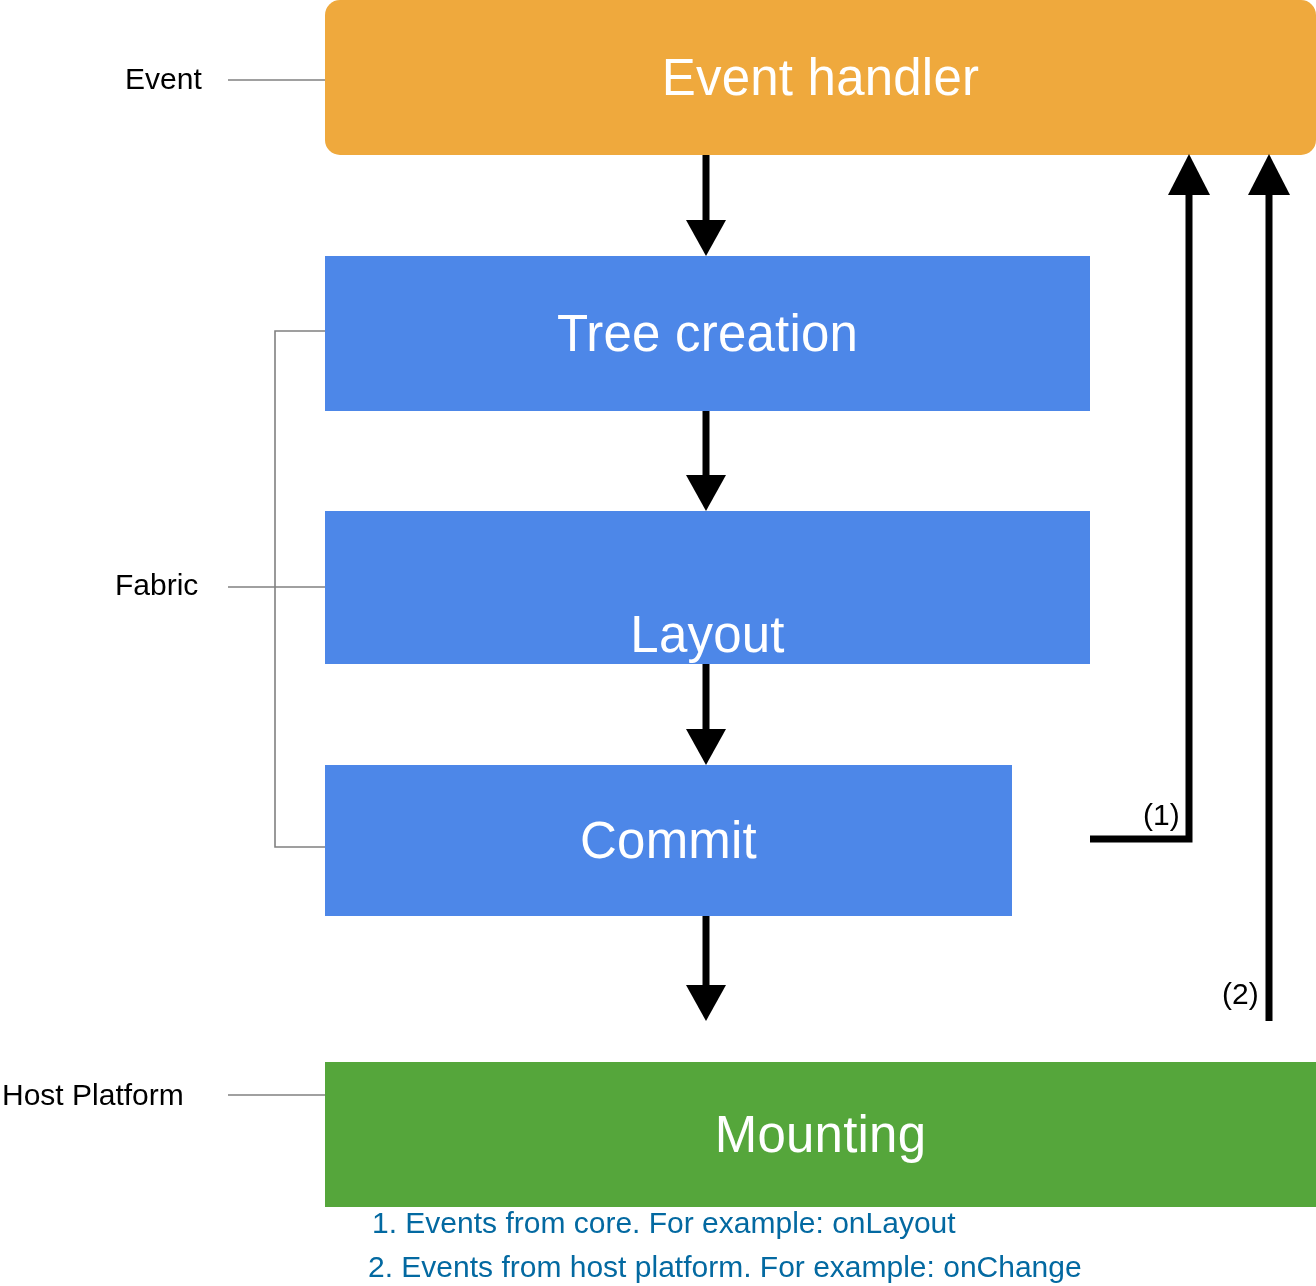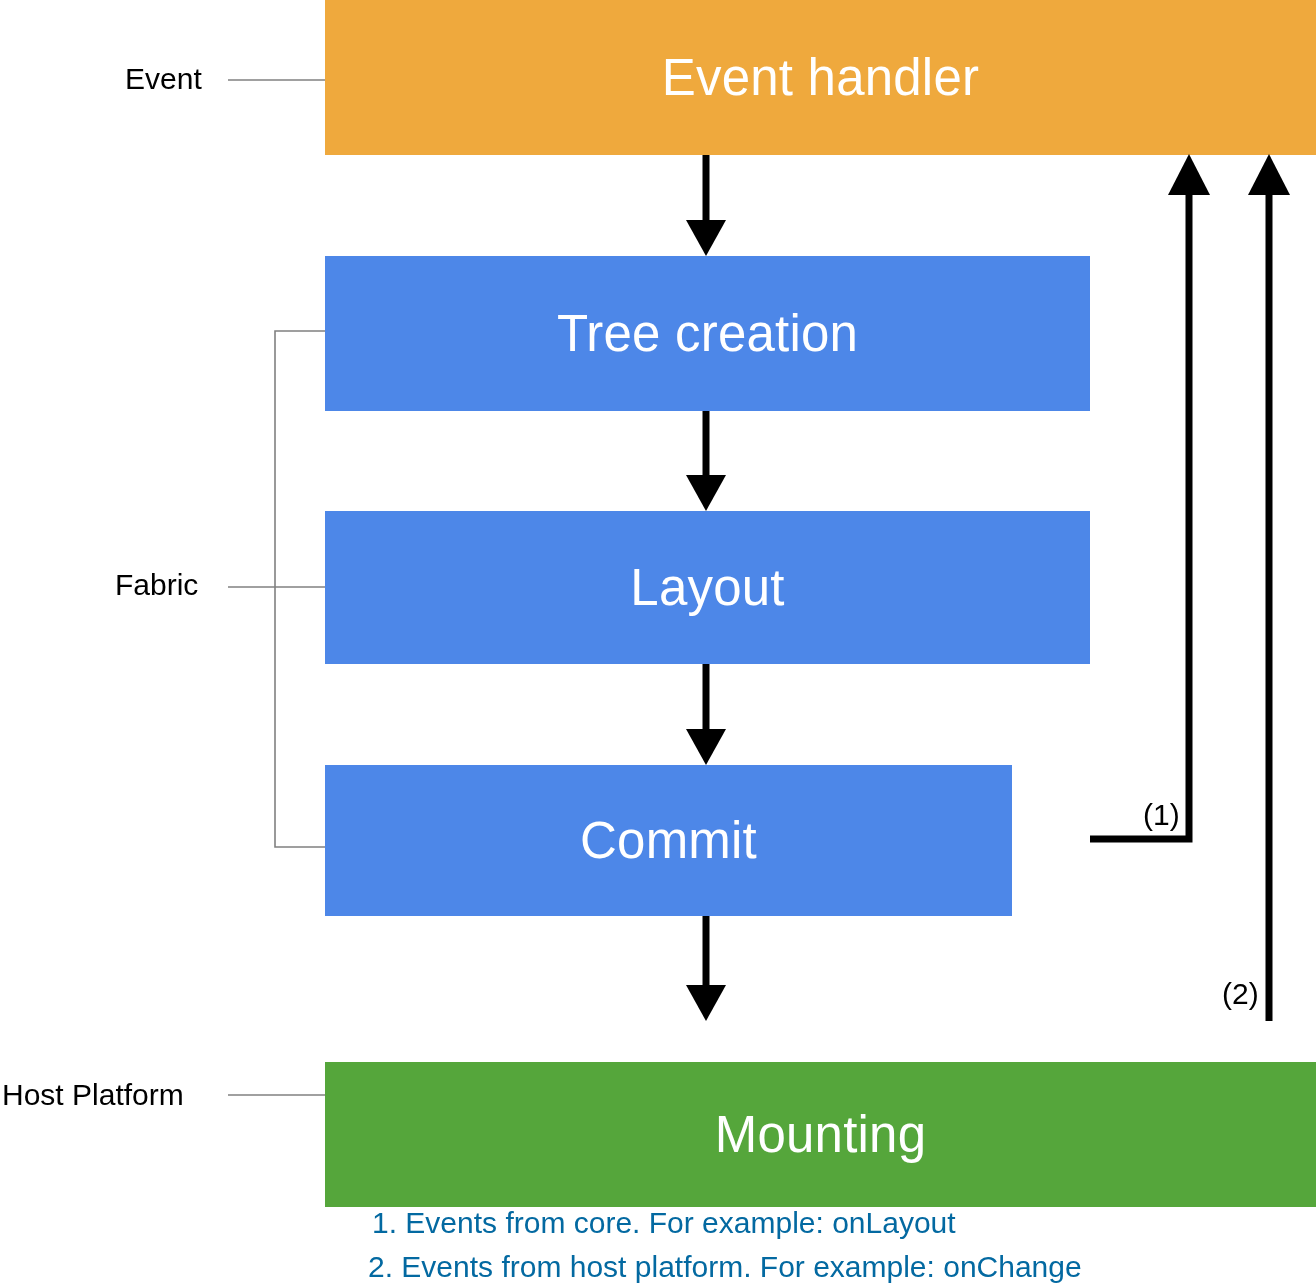--- a/index.html
+++ b/index.html
@@ -24,36 +24,38 @@
     font-weight: 400;
     letter-spacing: 0.2px;
   }
   #node-event-handler {
     left: 325px;
     top: 0px;
     width: 991px;
     height: 155px;
     background: #efa93d;
     font-size: 51px;
+    border-radius: 15px;
   }
   #node-tree-creation {
     left: 325px;
     top: 256px;
     width: 765px;
     height: 155px;
     background: #4d87e8;
     font-size: 51px;
   }
   #node-layout {
     left: 325px;
     top: 511px;
     width: 765px;
     height: 153px;
     background: #4d87e8;
     font-size: 51px;
+    align-items: flex-end;
   }
   #node-commit {
     left: 325px;
     top: 765px;
     width: 687px;
     height: 151px;
     background: #4d87e8;
     font-size: 51px;
   }
   #node-mounting {

